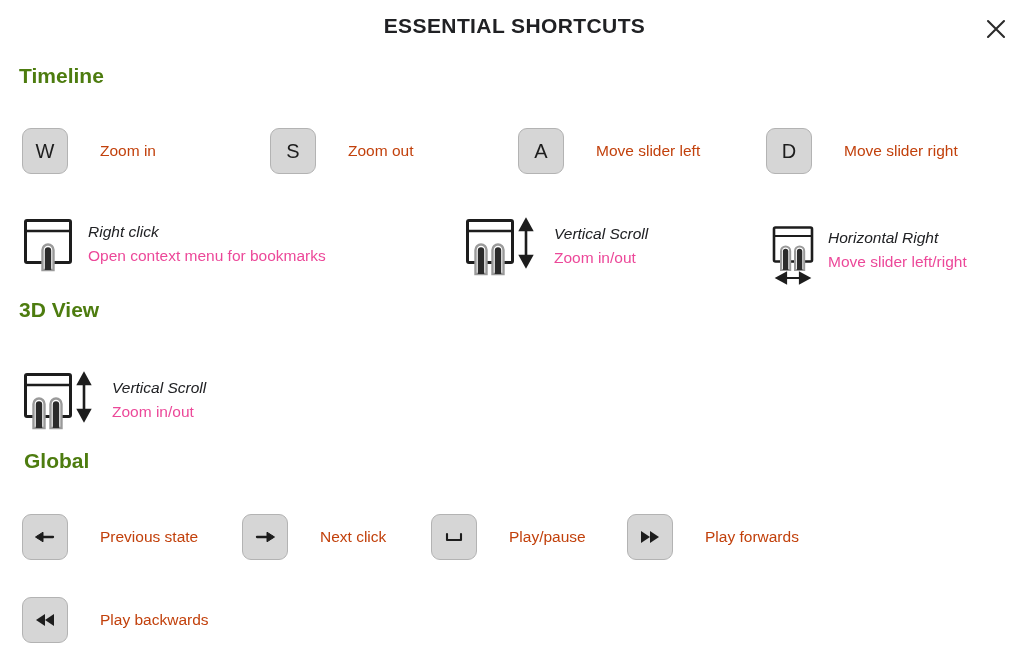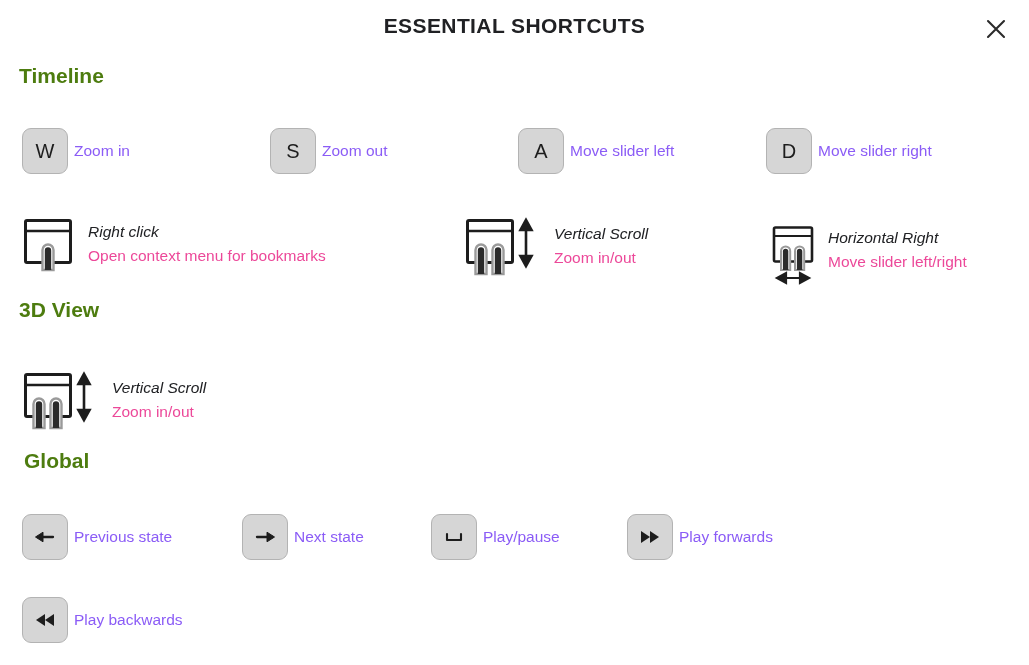--- a/index.html
+++ b/index.html
@@ -87,22 +87,22 @@
     font-size: 20px;
     font-weight: 400;
     color: #1d1d1d;
     line-height: 1;
   }
   .keycap svg { display: block; }
 
   
   .label-single {
     font-size: 15.5px;
-    color: #8b5cf6;
-    margin-left: 6px;
+    color: #c2410c;
+    margin-left: 32px;
     white-space: nowrap;
   }
   .label-stack {
     margin-left: 14px;
     display: flex;
     flex-direction: column;
     justify-content: center;
     line-height: 1.55;
   }
   .label-stack .primary {
@@ -277,21 +277,21 @@
     <div class="keycap">
       <span>
         <svg width="26" height="26" viewBox="0 0 26 26">
           <g stroke="#1d1d1d" stroke-width="2.3" fill="#1d1d1d">
             <line x1="5" y1="13" x2="20" y2="13" stroke-linecap="round"></line>
             <path d="M22.5 13 L15 8.2 L15 17.8 Z" stroke-width="1"></path>
           </g>
         </svg>
       </span>
     </div>
-    <span class="label-single">Next state</span>
+    <span class="label-single">Next click</span>
   </div>
 
   <div class="entry" style="left:431px;">
     <div class="keycap">
       <span>
         <svg width="26" height="26" viewBox="0 0 26 26">
           <path d="M6 10 L6 16 L20 16 L20 10" stroke="#1d1d1d" stroke-width="2.1" fill="none" stroke-linecap="round" stroke-linejoin="round"></path>
         </svg>
       </span>
     </div>

